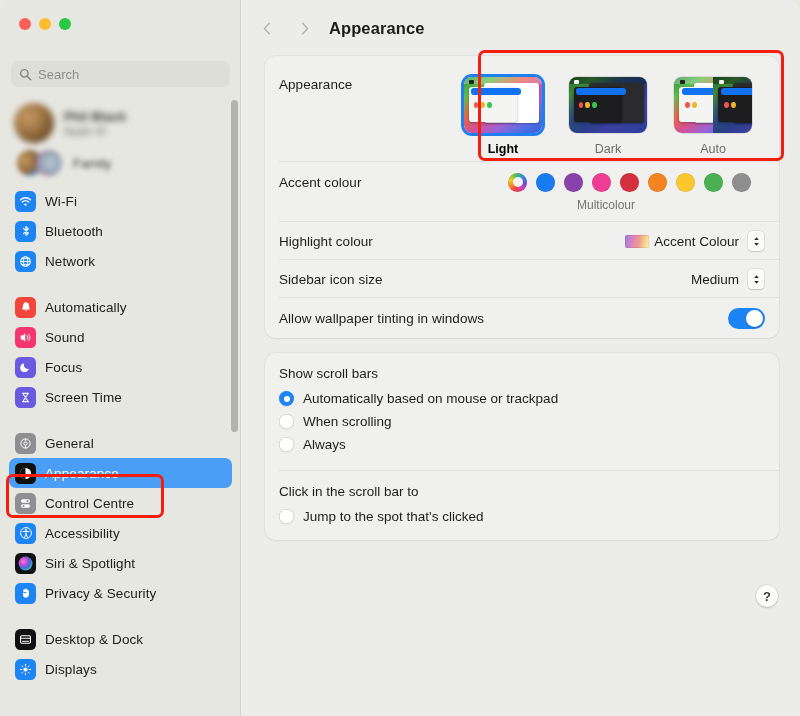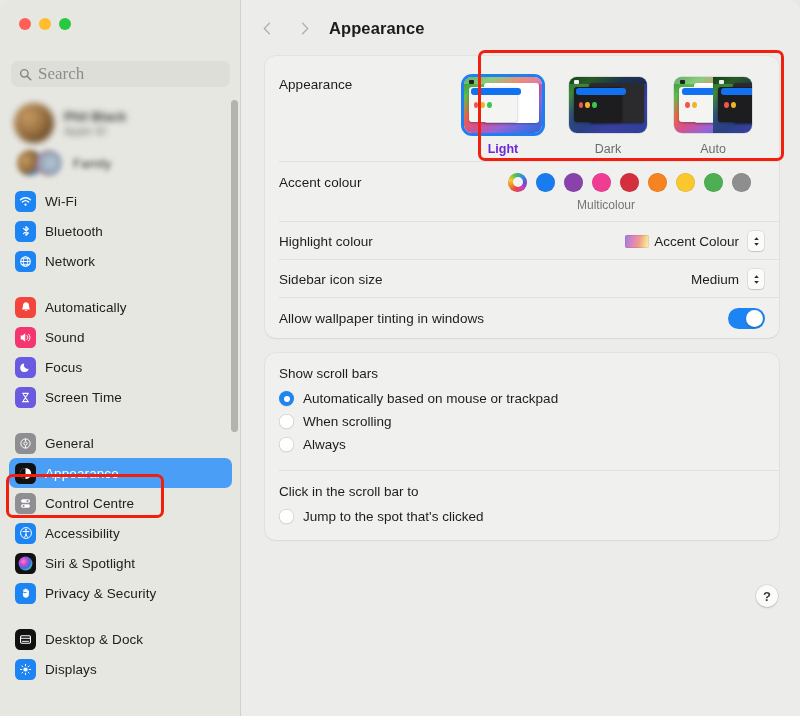--- a/index.html
+++ b/index.html
@@ -68,22 +68,22 @@
   .search-icon {
     width: 13px; height: 13px;
     flex: 0 0 13px;
     margin-right: 6px;
     opacity: .55;
   }
   .search-input {
     border: 0;
     background: transparent;
     outline: none;
-    font-family: Liberation Serif, serif;
-    font-size: 17px;
+    font-family: Liberation Sans, sans-serif;
+    font-size: 13px;
     color: #2b2b2b;
     width: 100%;
     padding: 0;
   }
   .search-input::placeholder { color: #8c8c8c; }
 
   
   .profile {
     position: absolute;
     left: 14px; top: 100px;
@@ -284,21 +284,21 @@
   }
   .theme.selected .thumb {
     box-shadow: 0 0 0 3px #1e80f0, 0 0 0 5px #f0f0ee;
   }
   .theme-label {
     margin-top: 9px;
     font-size: 12.5px;
     color: #6c6c6c;
   }
   .theme.selected .theme-label {
-    color: #6d28d9;
+    color: #000000;
     font-weight: bold;
   }
   .wall {
     position: absolute;
     inset: 0;
   }
   .wall-light {
     background:
       linear-gradient(145deg, #2b8f3c 0%, #5fbf4e 18%, #e8644a 38%, #d4528f 52%, #9a63d6 68%, #4a6fe0 86%, #3f5fd8 100%);
   }

